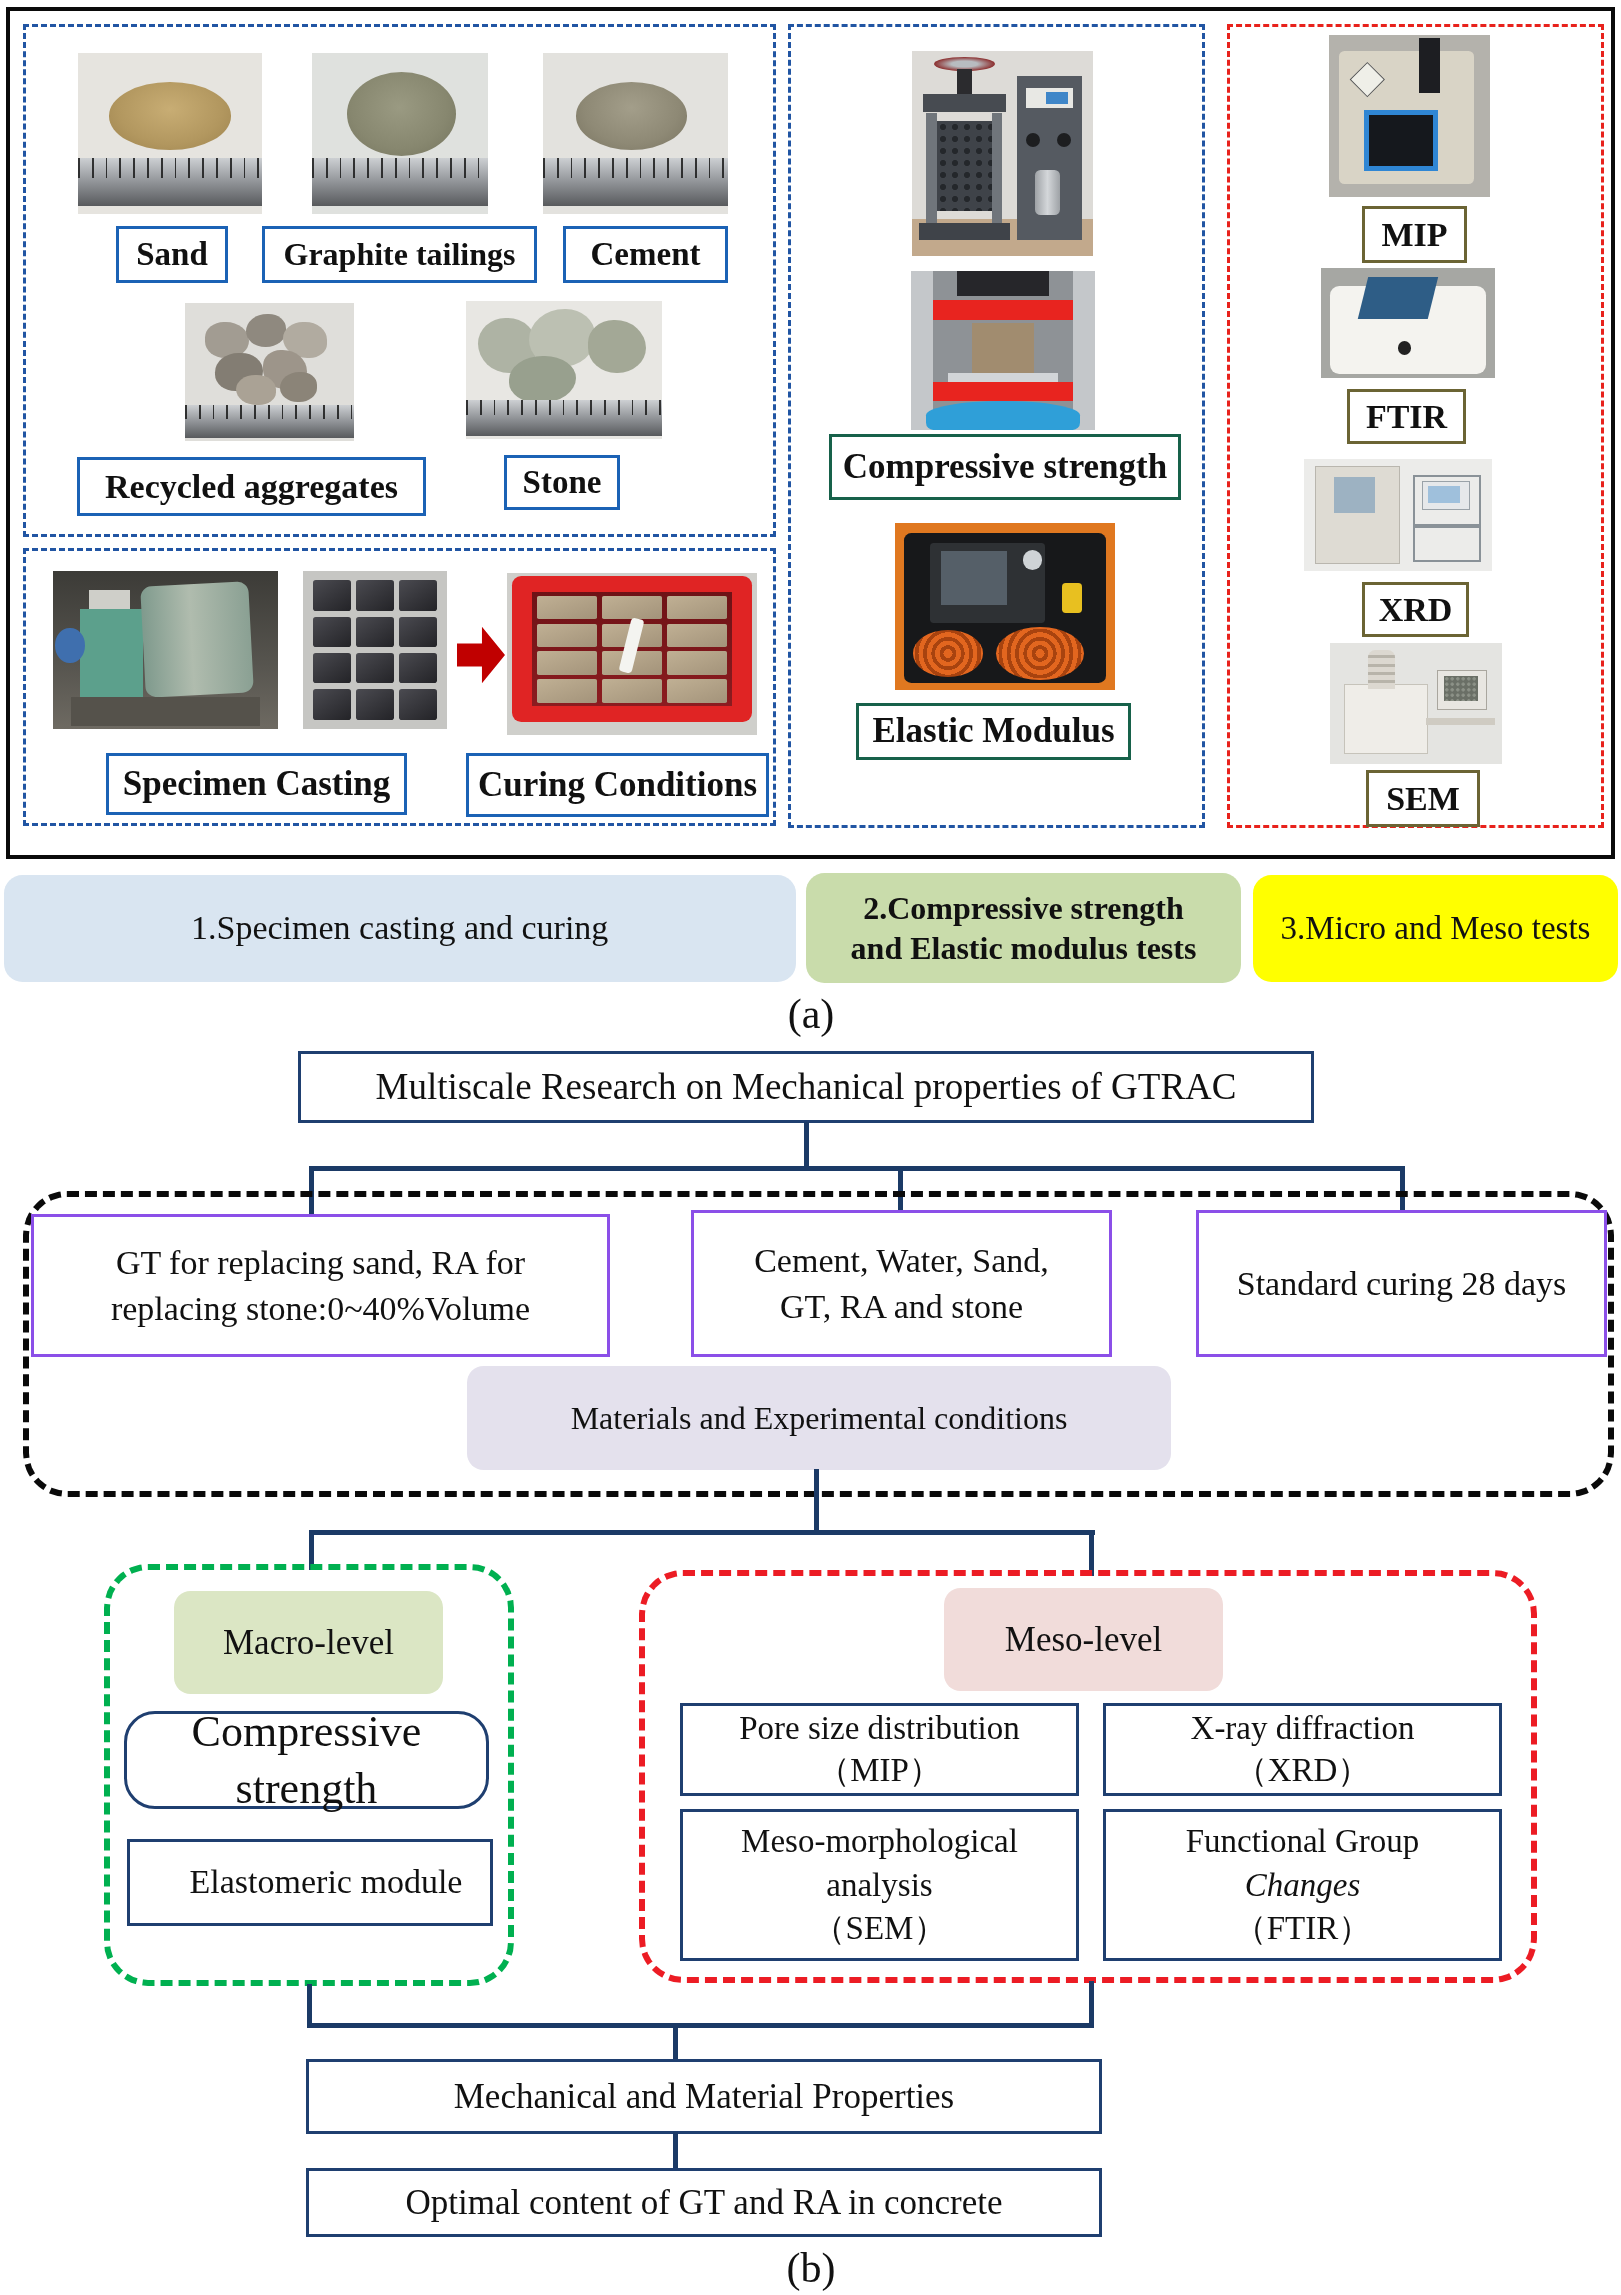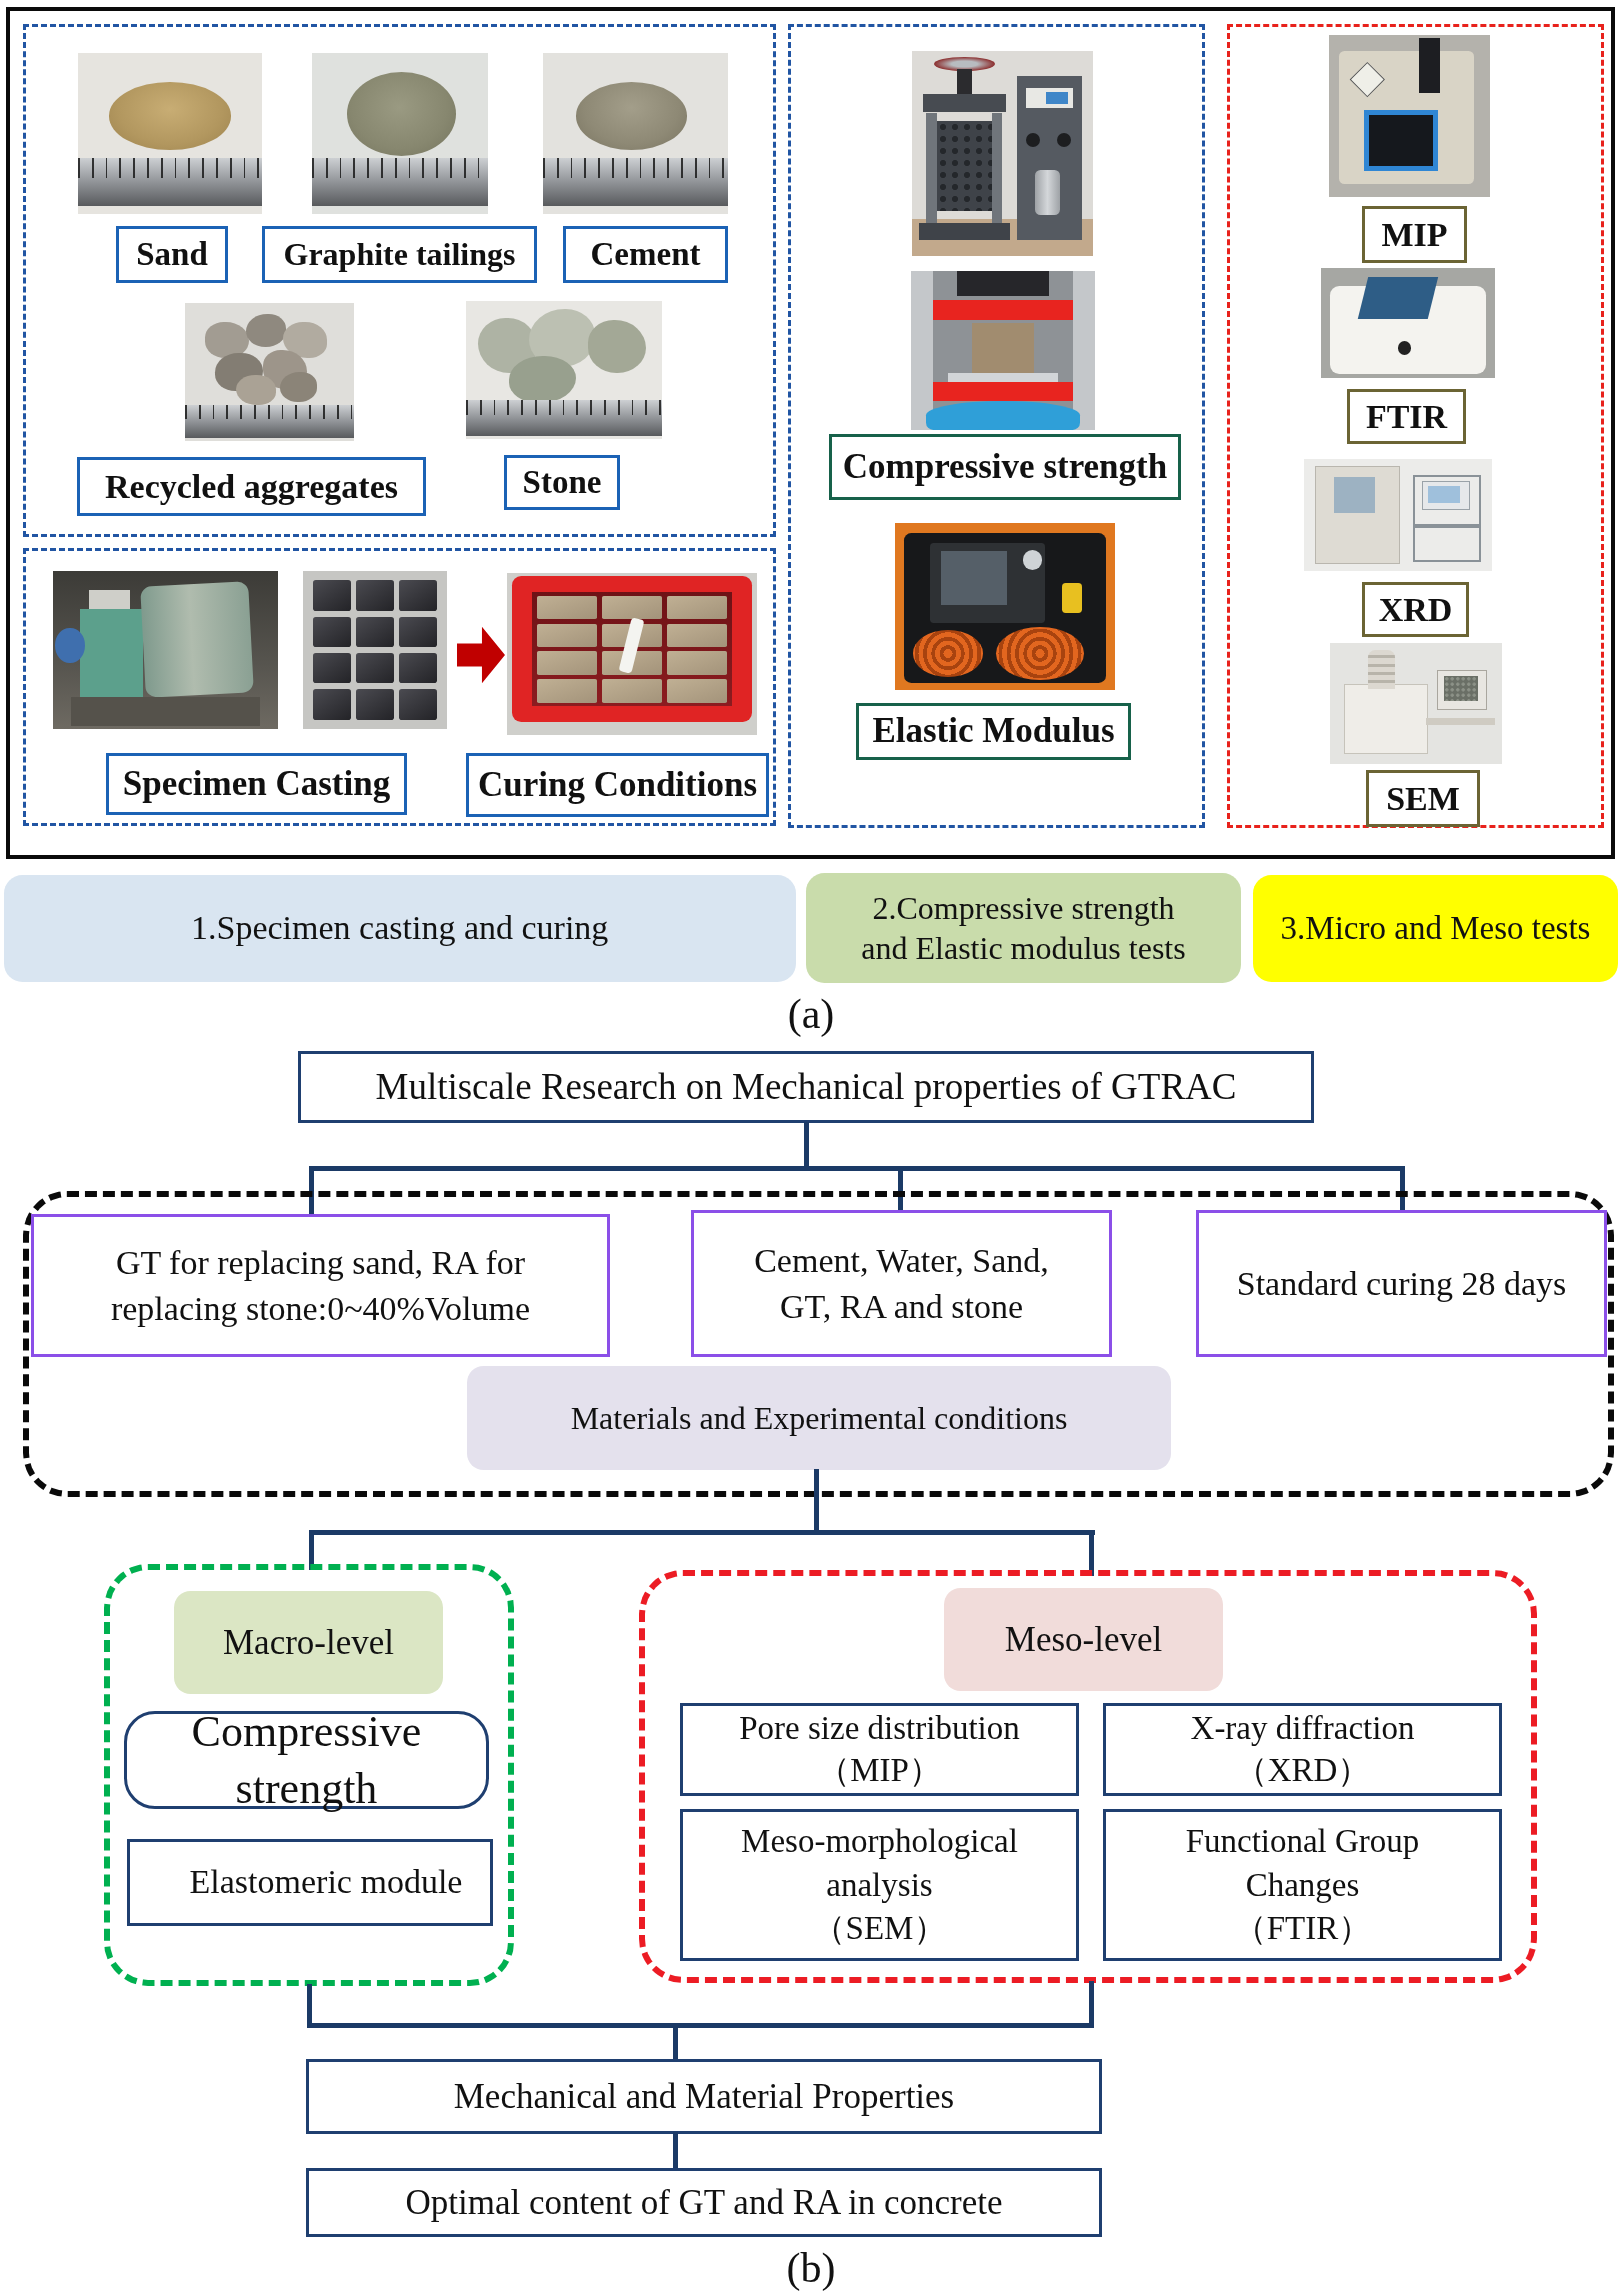--- a/index.html
+++ b/index.html
@@ -228,21 +228,21 @@
     <div class="abs" style="left:62%;top:22%;width:28%;height:32%;background:#e8e6e1;border:1.8px solid #a9a69e;"></div>
     <div class="abs" style="left:66%;top:27%;width:20%;height:21%;background-color:#6a6f66;background-image:radial-gradient(#8d9288 1.4px,transparent 1.8px);background-size:5.5px 5.5px;"></div>
   </div>
   <div class="lbl olive" style="left:1366px;top:770px;width:114px;height:57px;font-size:34px;">
     <span>SEM</span>
   </div>
 
   <div class="banner" style="left:3.7px;top:875px;width:792px;height:107px;background:#d9e5f1;font-size:34px;">
     <span>1.Specimen casting and curing</span>
   </div>
-  <div class="banner" style="left:806px;top:873px;width:435px;height:110px;background:#c9dcab;font-size:32px;">
+  <div class="banner" style="left:806px;top:873px;width:435px;height:110px;background:#c9dcab;font-size:32px;font-weight:bold;">
     <span>2.Compressive strength</span>
     <span>and Elastic modulus tests</span>
   </div>
   <div class="banner" style="left:1253px;top:875px;width:365px;height:107px;background:#ffff00;font-size:33px;">
     <span>3.Micro and Meso tests</span>
   </div>
   <div class="cap" style="top:990px;">
     <span>(a)</span>
   </div>
 
@@ -303,21 +303,21 @@
     <span>X-ray diffraction</span>
     <span>（XRD）</span>
   </div>
   <div class="navybox" style="left:680px;top:1809px;width:399px;height:152px;font-size:33px;justify-content:space-around;padding:7.3px 0;">
     <span style="line-height:1.05;">Meso-morphological</span>
     <span style="line-height:1.05;">analysis</span>
     <span style="line-height:1.05;">（SEM）</span>
   </div>
   <div class="navybox" style="left:1103px;top:1809px;width:399px;height:152px;font-size:33px;justify-content:space-around;padding:7.3px 0;">
     <span style="line-height:1.05;">Functional Group</span>
-    <span style="line-height:1.05;">Changes</span>
+    <span style="line-height:1.05;font-style:italic;">Changes</span>
     <span style="line-height:1.05;">（FTIR）</span>
   </div>
 
   <div class="conn" style="left:307px;top:1984px;width:4.6px;height:44px;"></div>
   <div class="conn" style="left:1089px;top:1981px;width:4.6px;height:47px;"></div>
   <div class="conn" style="left:307px;top:2023px;width:787px;height:4.6px;"></div>
   <div class="conn" style="left:673px;top:2026px;width:4.6px;height:35px;"></div>
 
   <div class="navybox" style="left:306px;top:2059px;width:796px;height:75px;font-size:35px;">
     <span>Mechanical and Material Properties</span>

